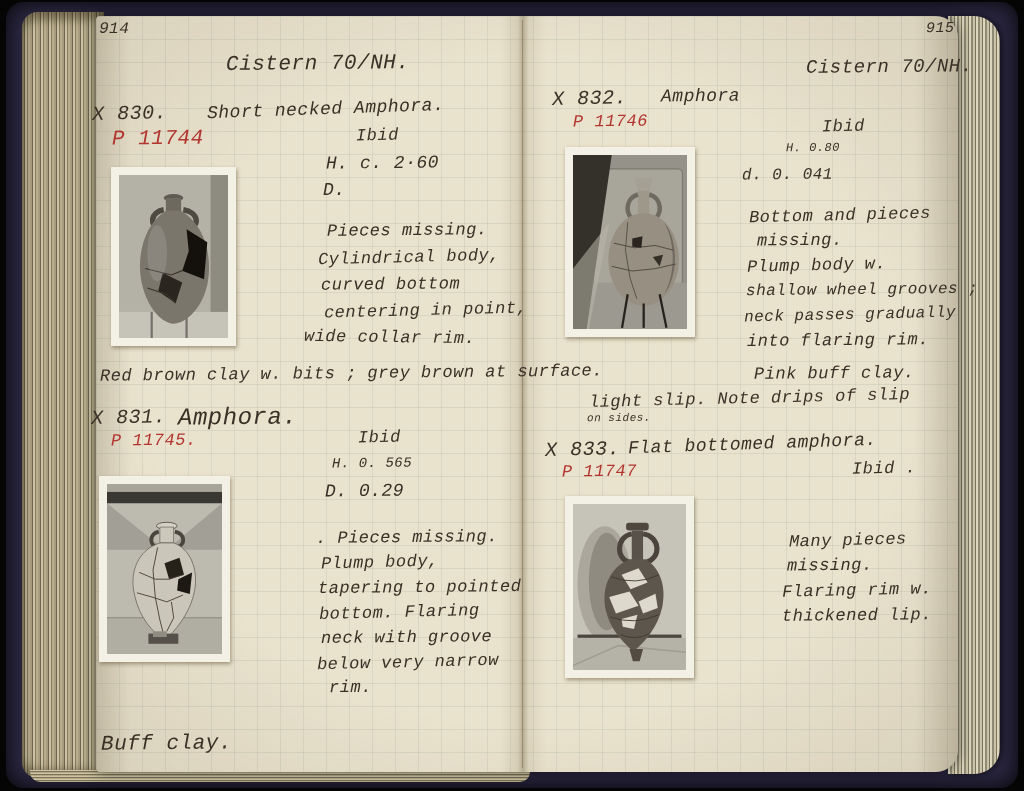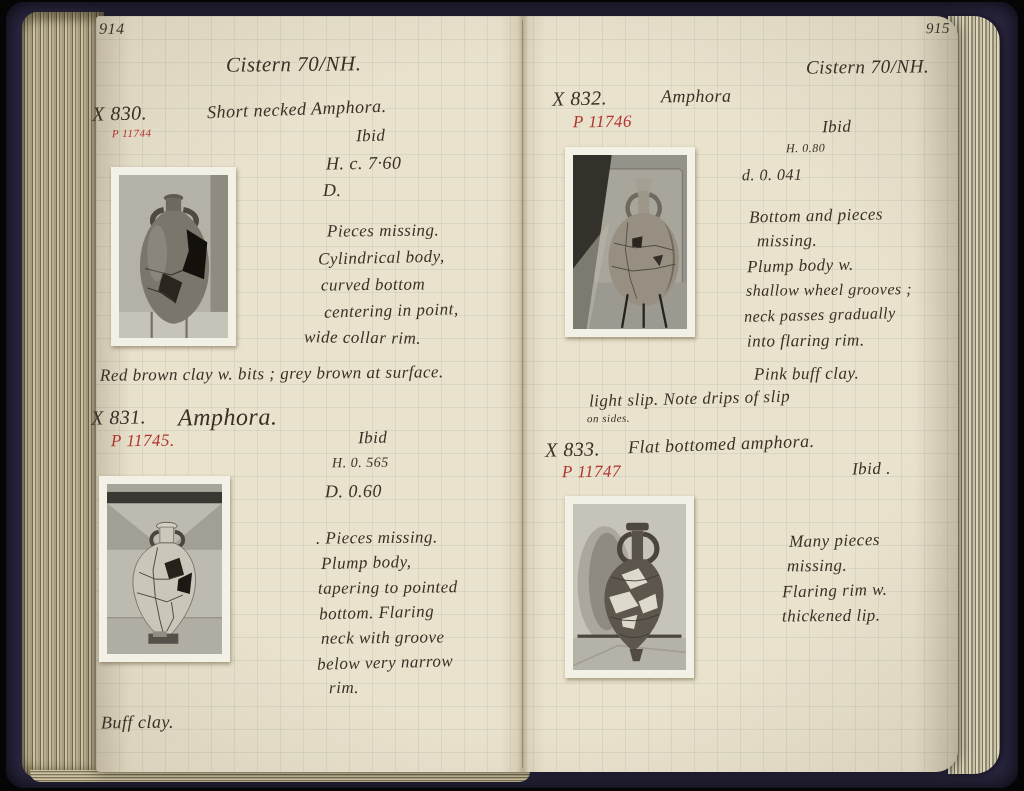--- a/index.html
+++ b/index.html
@@ -1,17 +1,17 @@
 <!DOCTYPE html>
 <html><head>
 <meta charset="utf-8">
 <style>
   html,body{margin:0;padding:0;background:#000;}
   .scene{position:relative;width:1024px;height:791px;background:#050505;overflow:hidden;
-         font-family:Liberation Serif, serif;}
+         font-family:Liberation Mono, monospace;}
   
   .cover{position:absolute;left:6px;top:2px;width:1012px;height:786px;background:#2b2741;
          border-radius:18px;box-shadow:0 0 22px rgba(0,0,0,.9) inset;}
   
   .stack-left{position:absolute;left:22px;top:12px;width:82px;height:766px;
     border-radius:16px 0 0 16px;
     background:repeating-linear-gradient(90deg,#a89d7e 0 2px,#6e6550 2px 3px,#cec4a5 3px 5px,#857b61 5px 6px,#b8ae8d 6px 8px);
     box-shadow:inset 0 8px 10px rgba(40,30,10,.45), inset 0 -8px 10px rgba(40,30,10,.45);}
   
   .stack-right{position:absolute;left:948px;top:16px;width:52px;height:758px;
@@ -59,23 +59,23 @@
   <div class="spread"></div>
   <div class="gutter"></div>
   <div class="crease"></div>
   <div class="spread-shade"></div>
 
   <span class="hw r2" style="left:99px;top:20px;font-size:16px">914</span>
   <span class="hw r1" style="left:226px;top:52px;font-size:21px">Cistern 70/NH.</span>
 
   <span class="hw r0" style="left:92px;top:102px;font-size:20px">X 830.</span>
   <span class="hw r3" style="left:207px;top:99px;font-size:18px">Short necked  Amphora.</span>
-  <span class="hw red r1" style="left:112px;top:127px;font-size:11px">P 11744</span>
+  <span class="hw red r1" style="left:112px;top:127px;font-size:21px">P 11744</span>
   <span class="hw r0" style="left:356px;top:126px;font-size:17px">Ibid</span>
-  <span class="hw r1" style="left:326px;top:153px;font-size:18px">H.   c. 7·60</span>
+  <span class="hw r1" style="left:326px;top:153px;font-size:18px">H.   c. 2·60</span>
   <span class="hw r1" style="left:323px;top:180px;font-size:18px">D.</span>
 
   <figure class="photo" style="left:111px;top:167px;width:125px;height:179px;margin:0">
     <svg viewBox="0 0 100 150" preserveAspectRatio="none">
       <rect width="100" height="150" fill="#b4b1a7"></rect>
       <rect x="84" width="16" height="150" fill="#8e8b81"></rect>
       <rect y="126" width="100" height="24" fill="#c6c3b9"></rect>
       <line x1="30" y1="126" x2="30" y2="150" stroke="#75716a" stroke-width="2"></line>
       <line x1="62" y1="126" x2="62" y2="150" stroke="#75716a" stroke-width="2"></line>
       <ellipse cx="50" cy="21" rx="9" ry="3.5" fill="#5f5a51"></ellipse>
@@ -96,21 +96,21 @@
   <span class="hw r1" style="left:321px;top:275px;font-size:17px">curved bottom</span>
   <span class="hw r0" style="left:324px;top:301px;font-size:17px">centering in point,</span>
   <span class="hw r2" style="left:304px;top:328px;font-size:17px">wide collar rim.</span>
   <span class="hw r1" style="left:100px;top:364px;font-size:17px">Red brown clay w. bits ;  grey brown at surface.</span>
 
   <span class="hw r0" style="left:91px;top:406px;font-size:20px">X 831.</span>
   <span class="hw r1" style="left:178px;top:404px;font-size:24px">Amphora.</span>
   <span class="hw red r1" style="left:111px;top:431px;font-size:17px">P 11745.</span>
   <span class="hw r0" style="left:358px;top:428px;font-size:17px">Ibid</span>
   <span class="hw r1" style="left:332px;top:455px;font-size:14px">H.   0. 565</span>
-  <span class="hw r1" style="left:325px;top:481px;font-size:18px">D.  0.60</span>
+  <span class="hw r1" style="left:325px;top:481px;font-size:18px">D.  0.29</span>
 
   <figure class="photo" style="left:99px;top:476px;width:131px;height:186px;margin:0">
     <svg viewBox="0 0 100 150" preserveAspectRatio="none">
       <rect width="100" height="150" fill="#bdbab0"></rect>
       <rect y="0" width="100" height="7" fill="#a7a49a"></rect>
       <rect y="7" width="100" height="10" fill="#3a3833"></rect>
       <polygon points="0,17 50,58 0,58" fill="rgba(70,66,58,0.22)"></polygon>
       <polygon points="100,17 52,58 100,58" fill="rgba(70,66,58,0.22)"></polygon>
       <rect y="118" width="100" height="32" fill="#b0ada3"></rect>
       <line x1="0" y1="118" x2="100" y2="118" stroke="#8c897f" stroke-width="1"></line>
@@ -130,21 +130,21 @@
     </svg>
   </figure>
 
   <span class="hw r1" style="left:316px;top:528px;font-size:17px">. Pieces missing.</span>
   <span class="hw r0" style="left:321px;top:553px;font-size:17px">Plump body,</span>
   <span class="hw r1" style="left:318px;top:578px;font-size:17px">tapering to pointed</span>
   <span class="hw r0" style="left:319px;top:603px;font-size:17px">bottom.   Flaring</span>
   <span class="hw r1" style="left:321px;top:628px;font-size:17px">neck with groove</span>
   <span class="hw r0" style="left:317px;top:653px;font-size:17px">below very narrow</span>
   <span class="hw r1" style="left:329px;top:678px;font-size:17px">rim.</span>
-  <span class="hw r1" style="left:101px;top:712px;font-size:18px">Buff clay.</span>
+  <span class="hw r1" style="left:101px;top:732px;font-size:21px">Buff clay.</span>
 
   <span class="hw r1" style="left:926px;top:20px;font-size:15px">915</span>
   <span class="hw r1" style="left:806px;top:56px;font-size:19px">Cistern 70/NH.</span>
 
   <span class="hw r0" style="left:552px;top:87px;font-size:20px">X 832.</span>
   <span class="hw r1" style="left:661px;top:86px;font-size:18px">Amphora</span>
   <span class="hw red r1" style="left:573px;top:112px;font-size:17px">P 11746</span>
   <span class="hw r0" style="left:822px;top:117px;font-size:17px">Ibid</span>
   <span class="hw r1" style="left:786px;top:141px;font-size:12px">H.   0.80</span>
   <span class="hw r1" style="left:742px;top:166px;font-size:16px">d. 0. 041</span>

